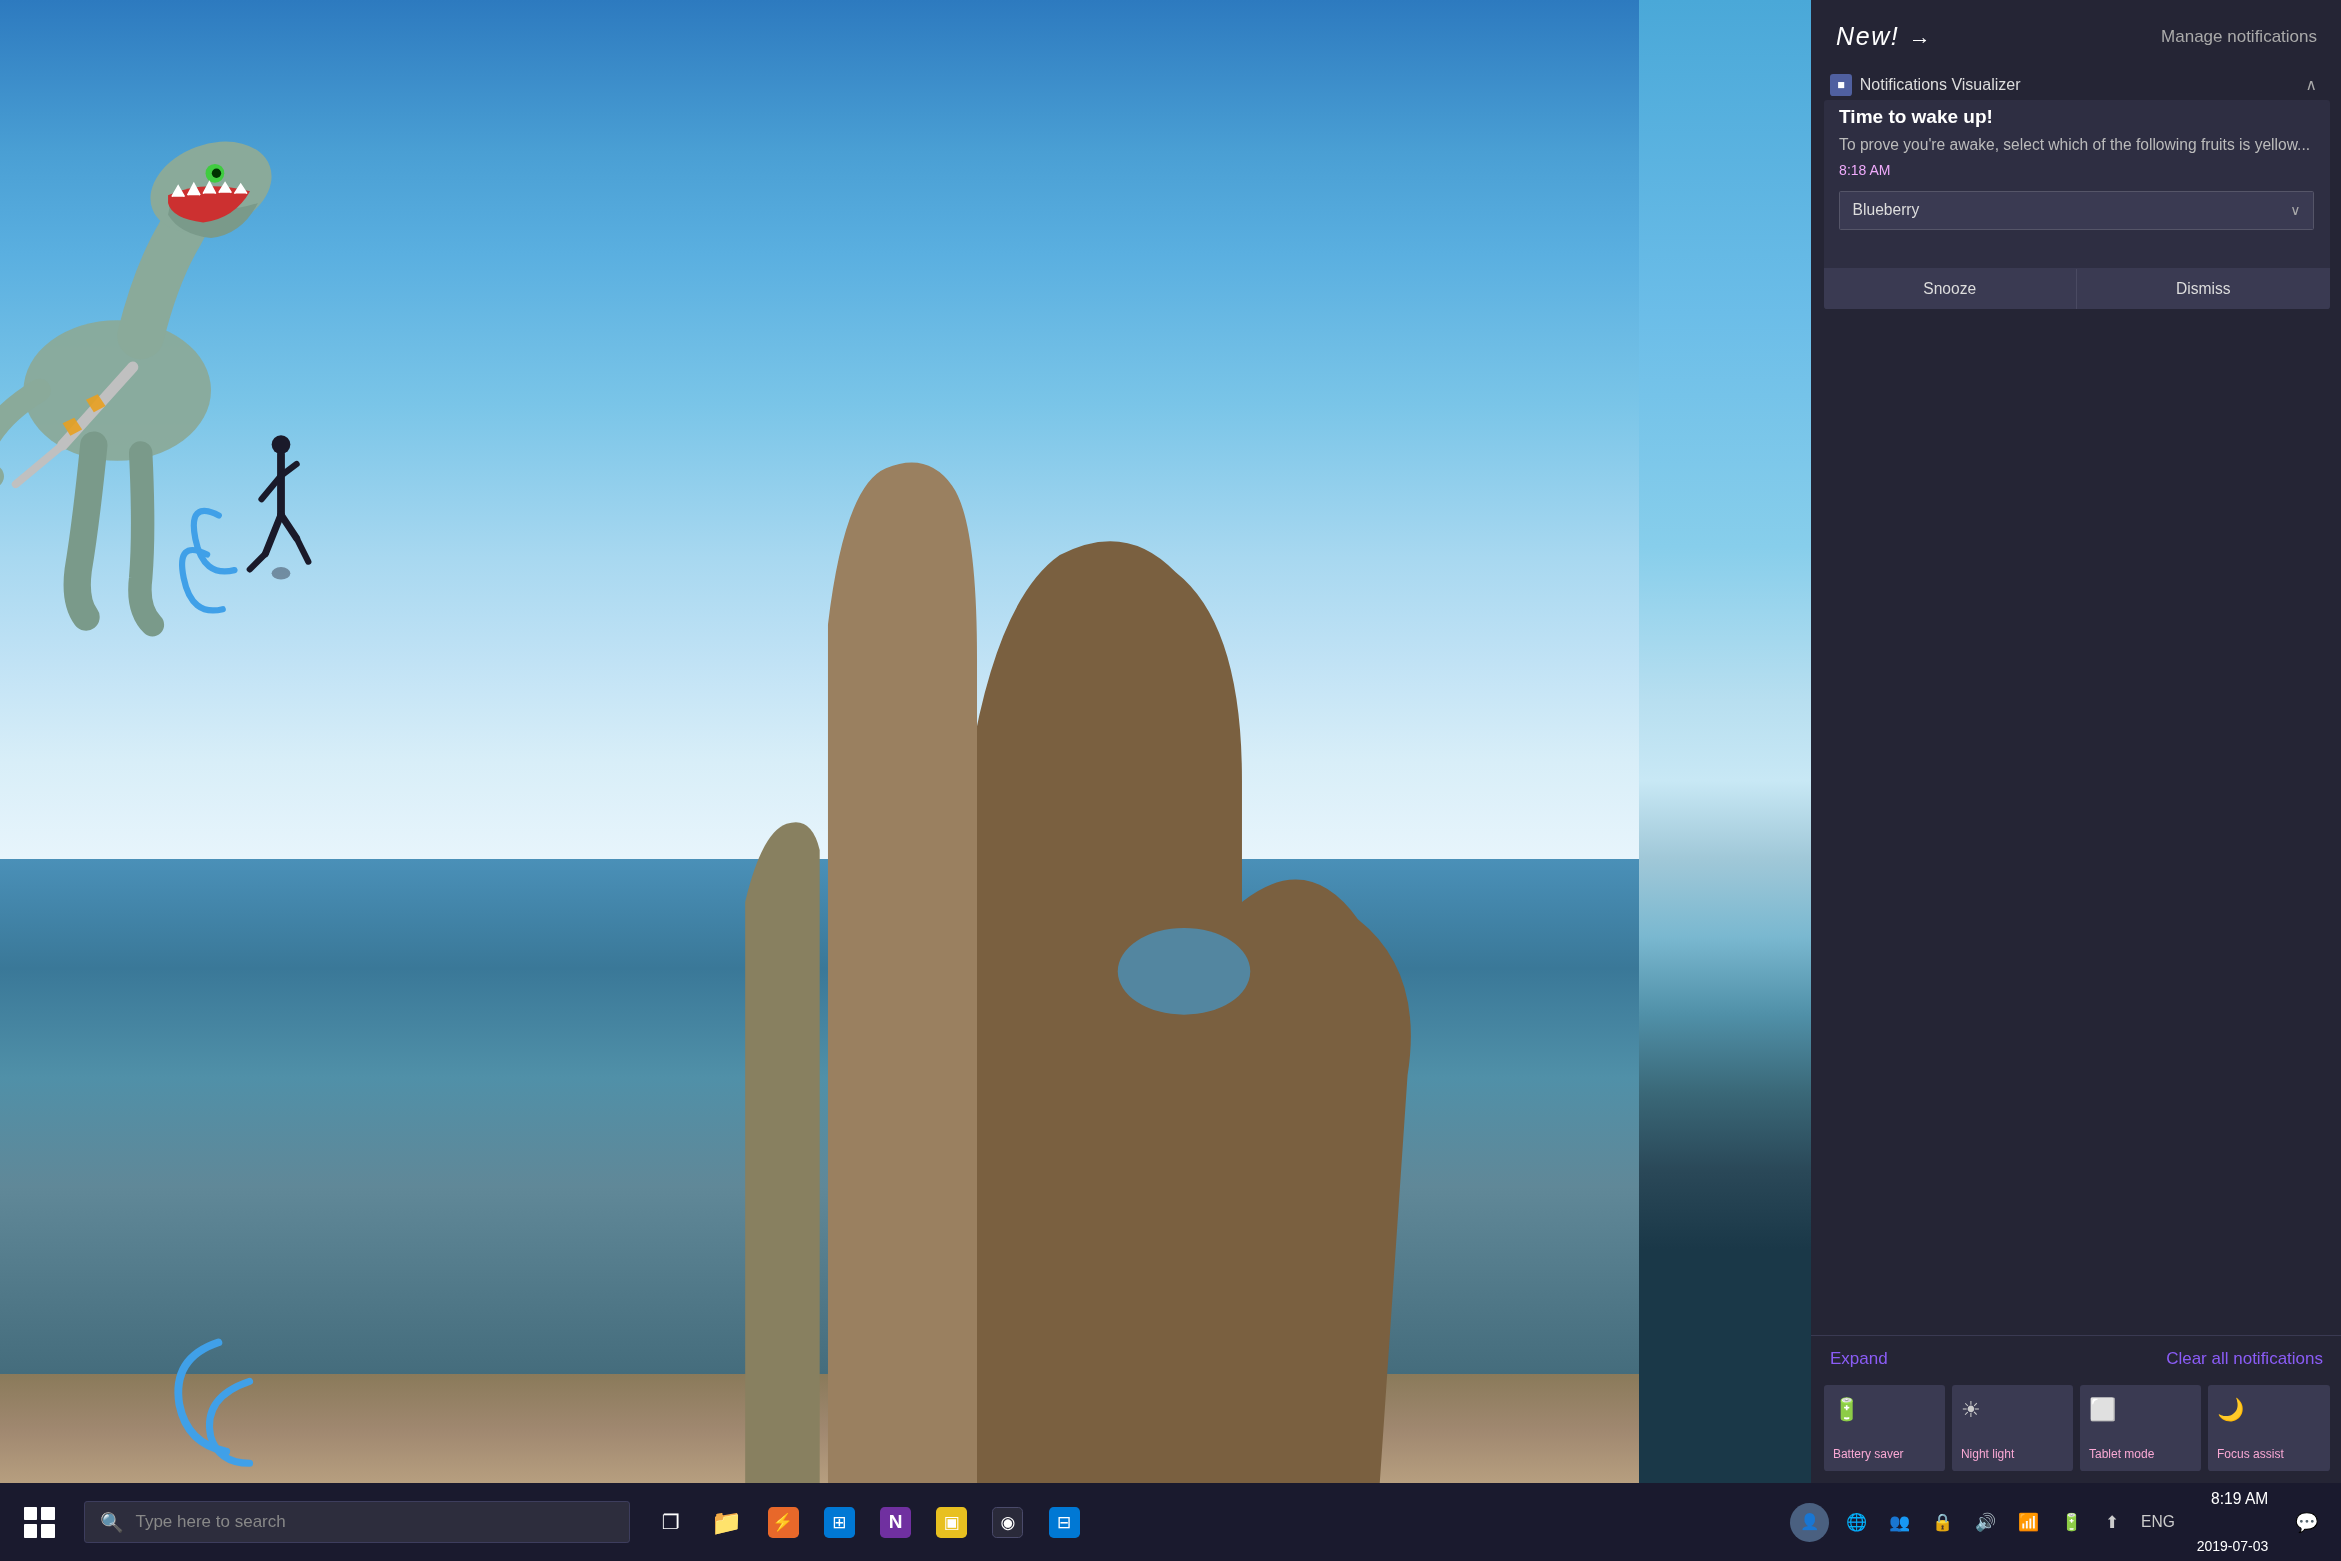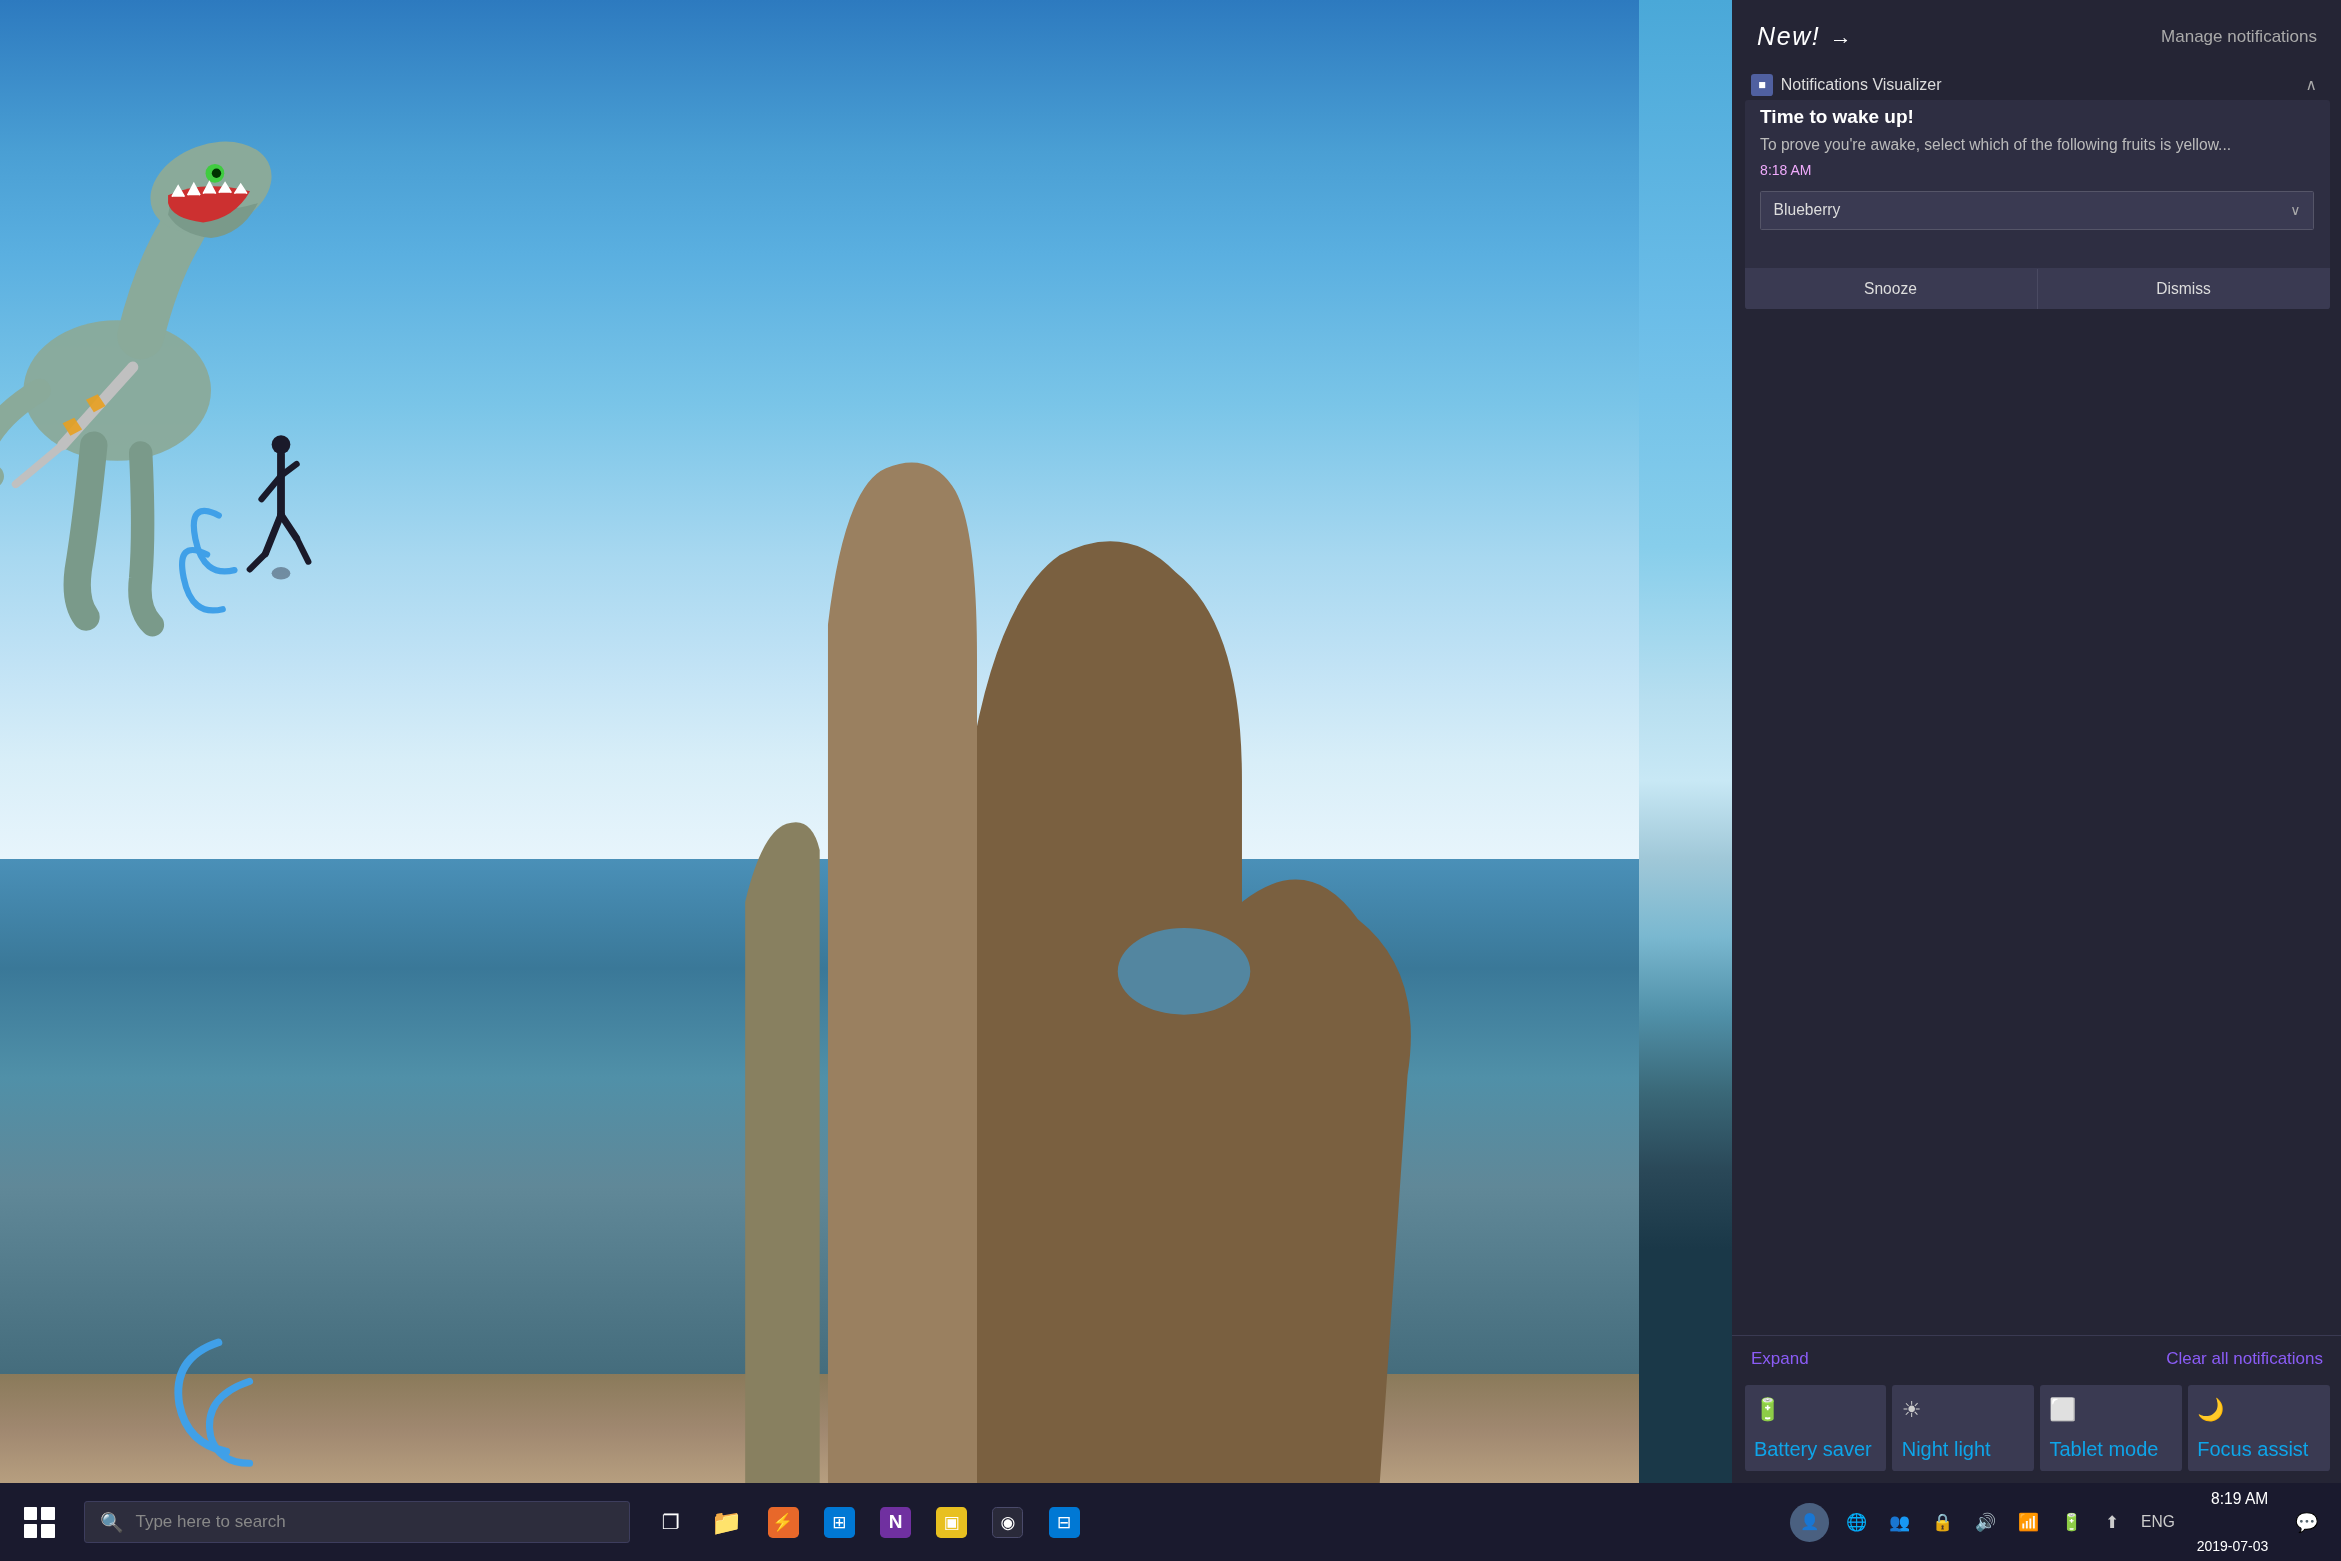--- a/index.html
+++ b/index.html
@@ -183,21 +183,21 @@
       font-size: 15.6px;
       cursor: pointer;
       overflow: hidden;
     }
 
     
     #notification-panel {
       position: absolute;
       top: 0;
       right: 0;
-      width: 610px;
+      width: 531px;
       height: 1483px;
       background: #252535;
       z-index: 200;
       display: flex;
       flex-direction: column;
     }
 
     #panel-header {
       display: flex;
       justify-content: space-between;
@@ -367,22 +367,22 @@
       justify-content: space-between;
     }
 
     .quick-tile-icon {
       font-size: 22px;
       color: #ccc;
       margin-bottom: 6.2px;
     }
 
     .quick-tile-label {
-      color: #0ea5e9;
-      font-size: 20px;
+      color: #f9a8d4;
+      font-size: 12px;
       line-height: 1.2;
     }
 
     
     .app-icon-orange {
       background: #e8682a;
       width: 31px;
       height: 31px;
       border-radius: 4.7px;
       display: flex;

